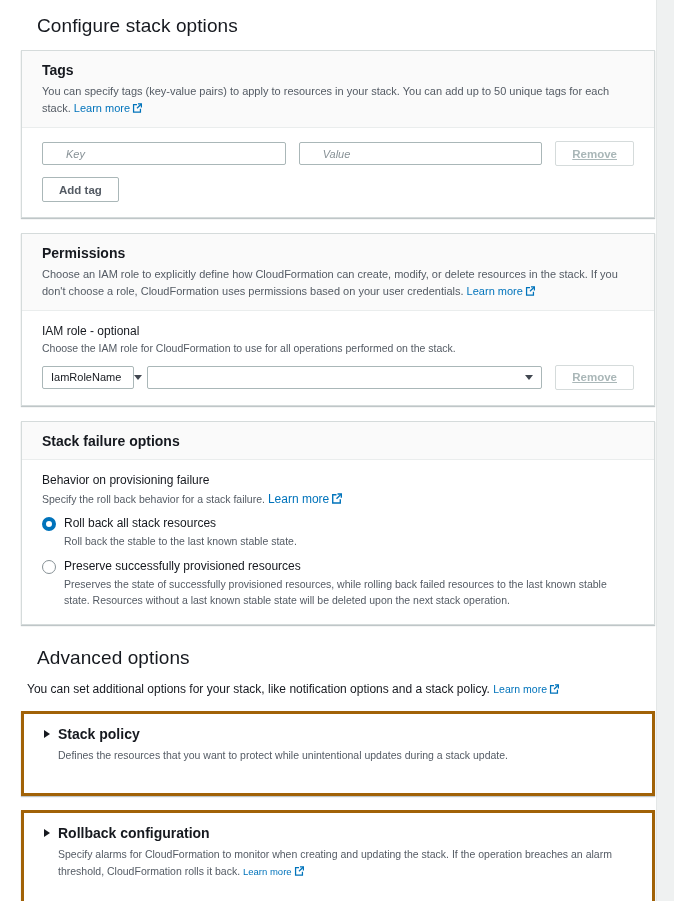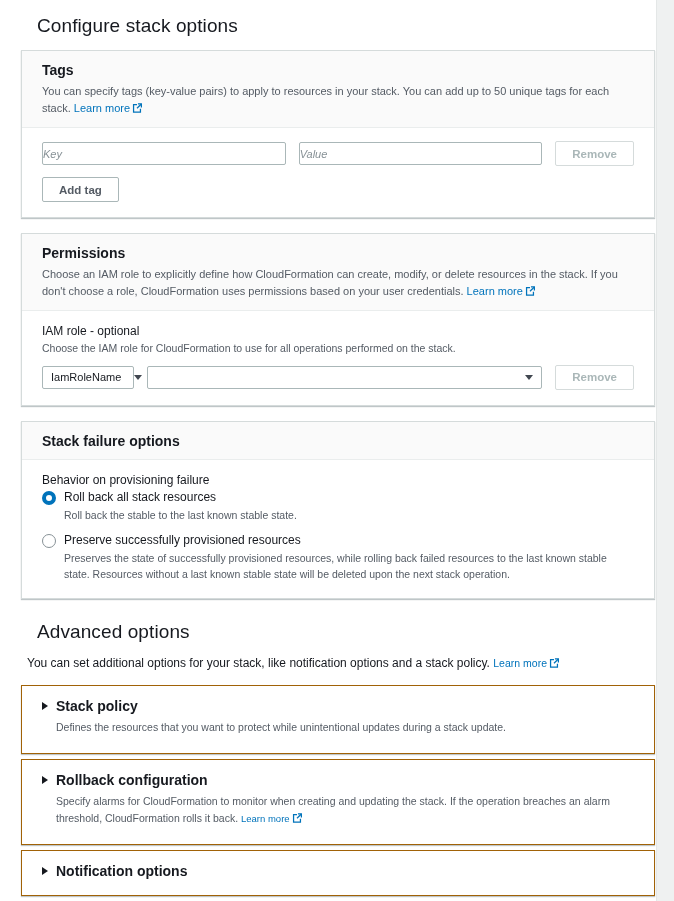--- a/index.html
+++ b/index.html
@@ -39,32 +39,32 @@
   .card-desc {
     font-size: 11px; color: #545b64; line-height: 1.55; margin-top: 5px;
   }
   .card-body { padding: 13px 20px 15px; }
   .link { color: #0073bb; text-decoration: none; cursor: pointer; white-space: nowrap; }
   .link svg { vertical-align: -1px; margin-left: 2px; }
   .link-lg { font-size: 12px; }
   .row { display: flex; gap: 13px; align-items: center; }
   .text-input {
     flex: 1; height: 23px; border: 1px solid #aab7b8; border-radius: 2px;
-    padding: 0 0; font-size: 11px; font-family: "Liberation Sans", sans-serif;
+    padding: 0 23px; font-size: 11px; font-family: "Liberation Sans", sans-serif;
     color: #16191f; background: #fff;
   }
   .text-input::placeholder { color: #879196; font-style: italic; }
   .btn {
     display: inline-flex; align-items: center; justify-content: center;
     height: 25px; padding: 0 16px; border-radius: 2px;
     font-size: 11.5px; font-weight: 700; font-family: "Liberation Sans", sans-serif;
     background: #fff; border: 1px solid #545b64; color: #545b64; cursor: pointer;
     white-space: nowrap;
   }
-  .btn-disabled { border-color: #d5dbdb; color: #aab7b8; cursor: default; }
+  .btn-disabled { border-color: #d5dbdb; color: #aab7b8; cursor: default; text-decoration: underline; }
   .btn-soft { border-color: #aab7b8; }
   .mt10 { margin-top: 11px; }
   .field-label { font-size: 12px; color: #16191f; margin-bottom: 3px; }
   .field-desc { font-size: 10.5px; color: #545b64; margin-bottom: 8px; line-height: 1.5; }
   .select {
     height: 23px; background: #fff; border: 1px solid #aab7b8; border-radius: 2px;
     display: flex; align-items: center; justify-content: space-between;
     padding: 0 8px; font-size: 11px; color: #16191f; cursor: pointer; gap: 13px;
   }
   .select-narrow { width: 92px; }
@@ -79,23 +79,23 @@
     width: 14px; height: 14px; border-radius: 50%; background: #fff;
     border: 1px solid #879196; flex: none; margin-top: 1px;
   }
   .radio-selected { border: 4.5px solid #0073bb; }
   .radio-label { font-size: 12px; color: #16191f; }
   .radio-desc {
     font-size: 10.5px; color: #545b64; line-height: 1.55;
     margin: 2px 0 10px 22px;
   }
   .exp-card {
-    background: #fff; border: 1px solid #a16207;
+    background: #fff; border: 3px solid #a16207;
     box-shadow: 0 1px 1px rgba(0,28,36,.25);
-    padding: 12px 20px 16px; margin-bottom: 5px;
+    padding: 12px 20px 28px; margin-bottom: 14px;
   }
   .exp-head { display: flex; align-items: center; gap: 8px; cursor: pointer; }
   .caret-right {
     width: 0; height: 0;
     border-top: 4px solid transparent; border-bottom: 4px solid transparent;
     border-left: 6px solid #16191f; flex: none;
   }
   .exp-title { font-size: 14px; font-weight: 700; color: #16191f; }
   .exp-desc {
     font-size: 10.5px; color: #545b64; line-height: 1.7; margin: 5px 0 0 14px;
@@ -162,20 +162,28 @@
       </div>
     </div>
   </div>
 
   <div class="card">
     <div class="card-header">
       <div class="card-title">Stack failure options</div>
     </div>
     <div class="card-body">
       <div class="field-label">Behavior on provisioning failure</div>
+      <div class="field-desc">
+        <span>Specify the roll back behavior for a stack failure.</span>
+        <a class="link link-lg"><span>Learn more</span><svg width="11" height="11" viewBox="0 0 16 16">
+              <path d="M13.5 9v5.5H2.5V2.5H8" stroke="#0073bb" stroke-width="2" fill="none"></path>
+              <path d="M9.5 1.5H15v5.5" stroke="#0073bb" stroke-width="2" fill="none"></path>
+              <path d="M14.5 2L8 8.5" stroke="#0073bb" stroke-width="2" fill="none"></path>
+            </svg></a>
+      </div>
       <div class="radio-option">
         <span class="radio-circle radio-selected"></span>
         <span class="radio-label">Roll back all stack resources</span>
       </div>
       <div class="radio-desc">Roll back the stable to the last known stable state.</div>
       <div class="radio-option">
         <span class="radio-circle"></span>
         <span class="radio-label">Preserve successfully provisioned resources</span>
       </div>
       <div class="radio-desc" style="margin-bottom:0">Preserves the state of successfully provisioned resources, while rolling back failed resources to the last known stable state. Resources without a last known stable state will be deleted upon the next stack operation.</div>

